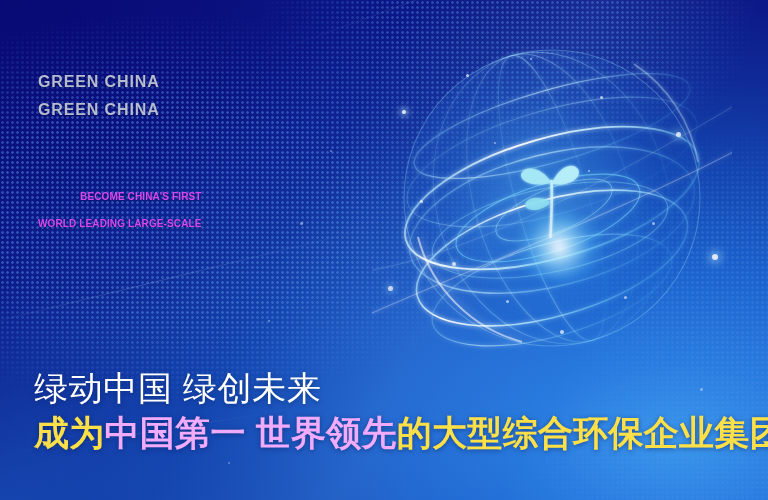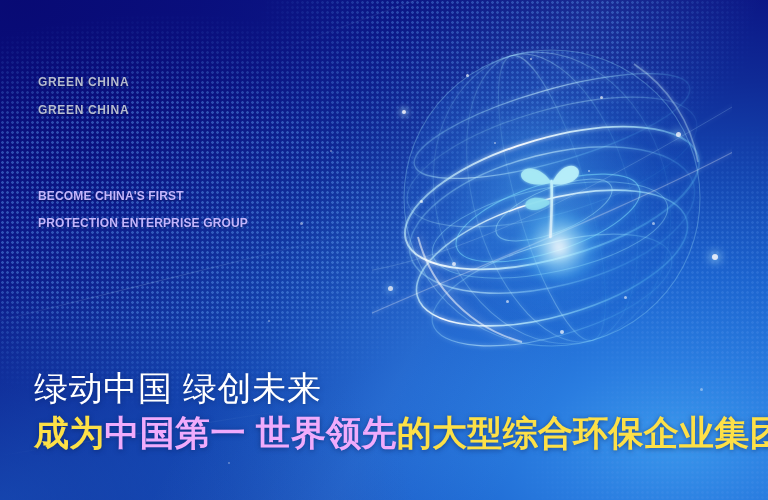--- a/index.html
+++ b/index.html
@@ -126,38 +126,39 @@
     transform-origin: left center;
     pointer-events: none;
   }
 
   
   .eyebrow {
     position: absolute;
     left: 38px;
     top: 68px;
     color: #b6bccf;
-    font-size: 12px;
+    font-size: 16px;
     font-weight: 700;
     letter-spacing: 0.055em;
     line-height: 28px;
     text-shadow: 0 1px 2px rgba(0,0,0,0.30);
   }
   .eyebrow div { white-space: nowrap; }
 
   .subhead {
     position: absolute;
     left: 38px;
     top: 183px;
-    color: #c4b5fd;
-    font-size: 12px;
+    color: #d946ef;
+    font-size: 10px;
     font-weight: 700;
     letter-spacing: 0.012em;
     line-height: 27px;
     text-shadow: 0 1px 2px rgba(0,0,0,0.30);
+    text-align: right;
   }
   .subhead div { white-space: nowrap; }
 
   .headline {
     position: absolute;
     left: 34px;
     top: 366px;
     color: #ffffff;
     white-space: nowrap;
   }
@@ -322,21 +323,21 @@
   <div class="particle" style="left:700px; top:388px; width:3px; height:3px; opacity:.4;"></div>
   <div class="particle" style="left:228px; top:462px; width:2px; height:2px; opacity:.35;"></div>
 
   <div class="eyebrow">
     <div>GREEN CHINA</div>
     <div>GREEN CHINA</div>
   </div>
 
   <div class="subhead">
     <div>BECOME CHINA'S FIRST</div>
-    <div>PROTECTION ENTERPRISE GROUP</div>
+    <div>WORLD LEADING LARGE-SCALE</div>
   </div>
 
   <div class="headline">
     <div class="hl-line1">绿动中国 绿创未来</div>
     <div class="hl-line2"><span class="hl-white">成为</span><span class="hl-red">中国第一 世界领先</span><span class="hl-white">的大型综合环保企业集团</span></div>
   </div>
 
 </div>
 
 </body></html>

